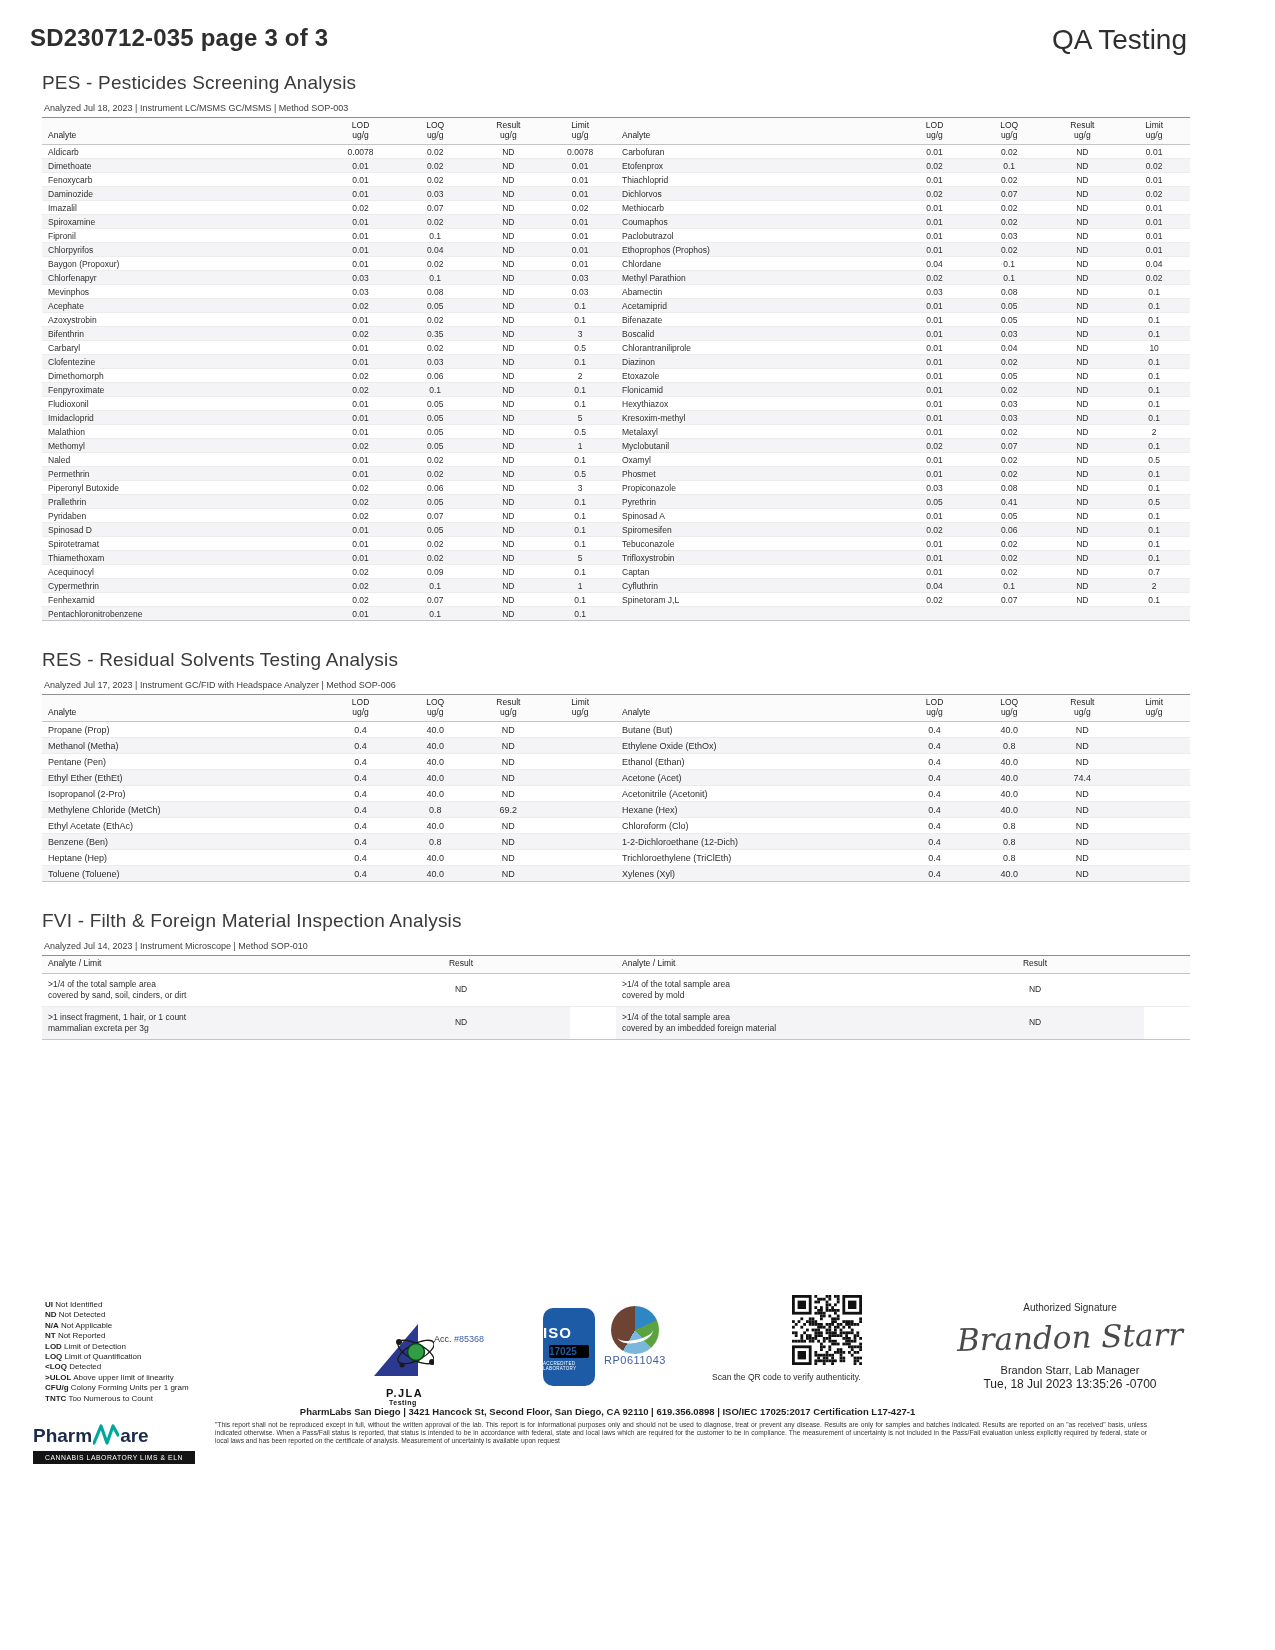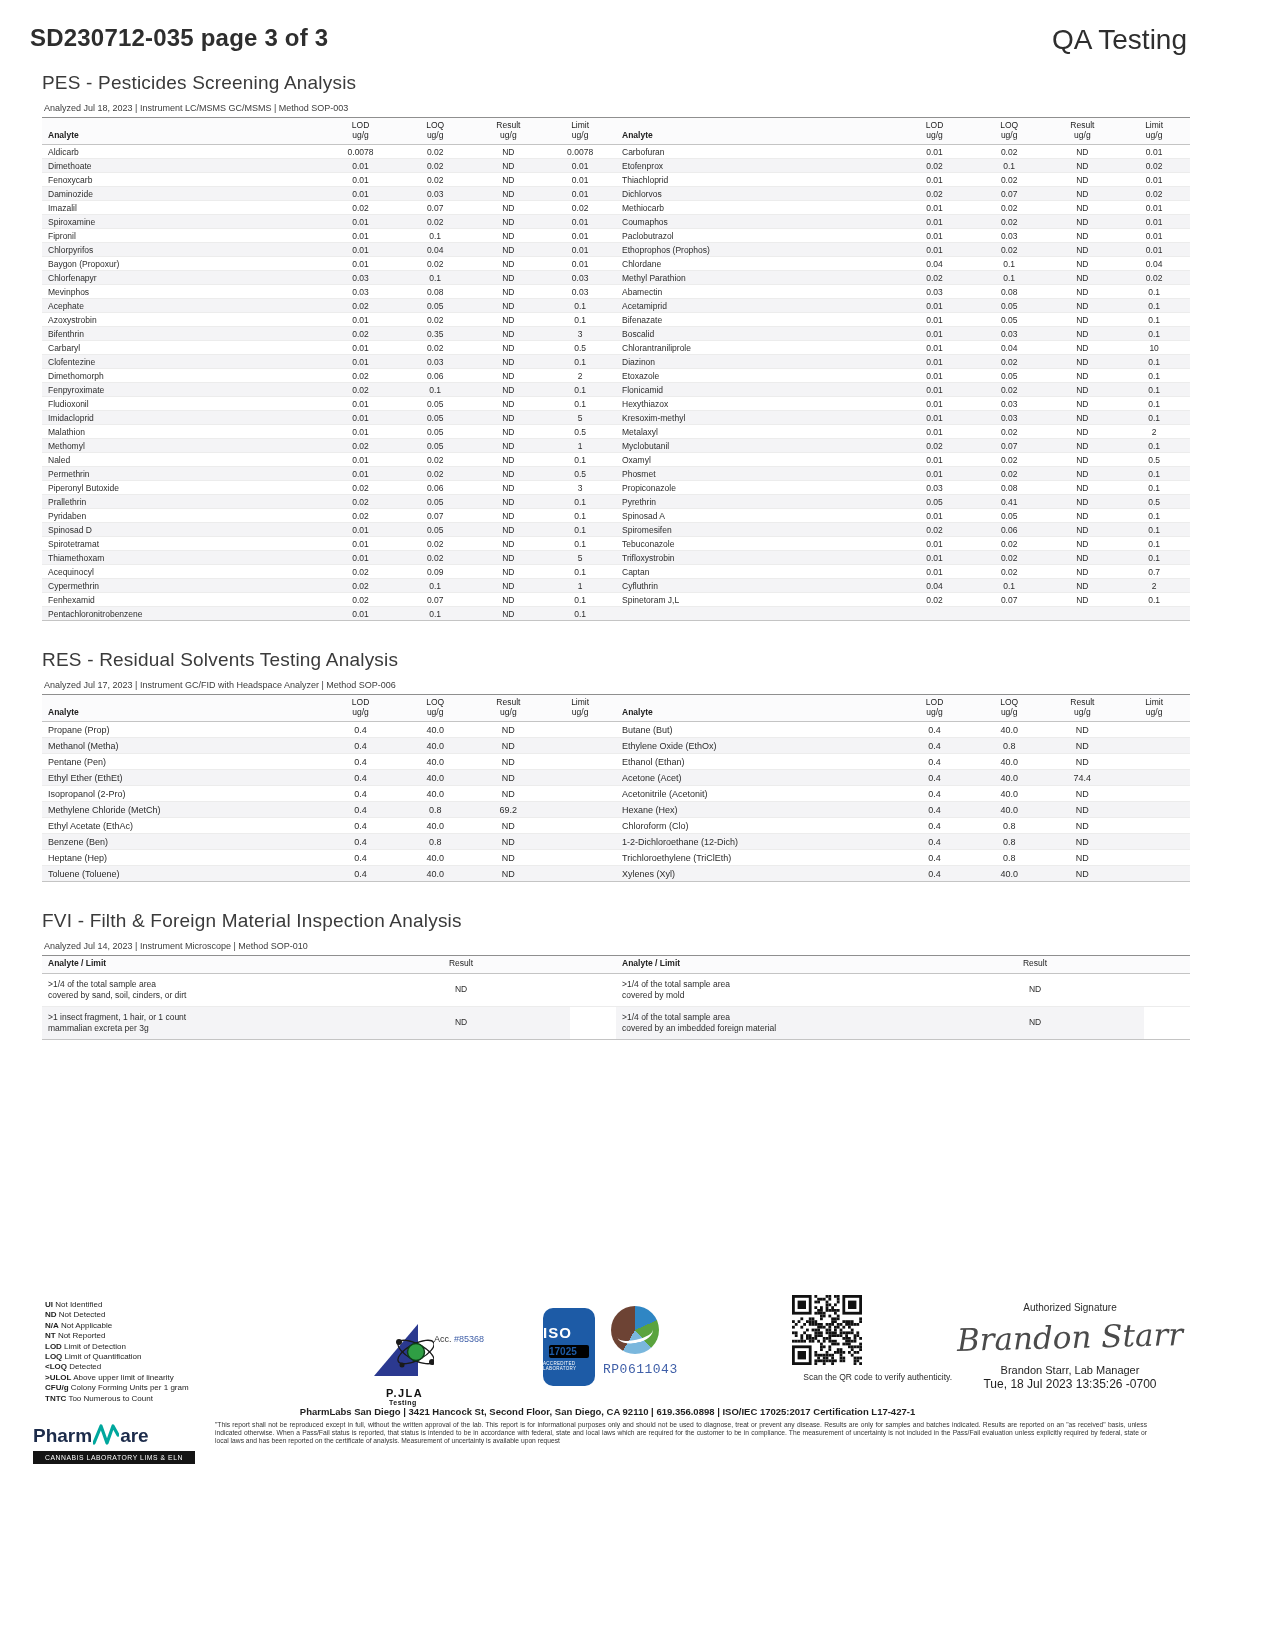--- a/index.html
+++ b/index.html
@@ -14,21 +14,21 @@
   .sec h2{font-size:19px;font-weight:500;color:#3a3a3a;margin:0;letter-spacing:.2px;}
   .sec-pes{margin-top:16px;}
   .sec-res{margin-top:28px;}
   .sec-fvi{margin-top:28px;}
   .meta{font-size:9px;color:#3c3c3c;margin:9px 0 4px 2px;}
   .tbl-wrap{display:flex;border-top:1px solid #8f8f8f;border-bottom:1px solid #c4c4c4;}
   .t{width:50%;border-collapse:collapse;table-layout:fixed;}
   .t th{font-weight:400;font-size:8.5px;line-height:9.5px;color:#222;padding:3px 0 4px;
         vertical-align:bottom;text-align:center;white-space:pre-line;background:#fbfbfc;
         border-bottom:1px solid #c4c4c4;}
-  .t th.c-analyte{text-align:left;padding-left:6px;font-weight:bold;}
+  .t th.c-analyte{text-align:left;padding-left:6px;}
   .t td{font-size:8.5px;text-align:center;padding:0;height:13px;line-height:12px;color:#2d2d2d;
         white-space:nowrap;overflow:hidden;}
   .t td.c-analyte{text-align:left;padding-left:6px;}
   .t tbody tr{border-top:1px solid #ececec;}
   .t tbody tr:first-child{border-top:none;}
   .t tbody tr:nth-child(even){background:#f4f4f6;}
   .sec-res .t td{height:15px;font-size:9px;}
   .sec-fvi .t td{height:28px;font-size:8.5px;line-height:10.5px;white-space:pre-line;vertical-align:middle;padding-top:2px;padding-bottom:2px;}
   .sec-fvi .t th{white-space:nowrap;}
   .nd{color:#2e7d5c;}
@@ -47,23 +47,23 @@
        border-radius:10px;color:#fff;text-align:left;box-sizing:border-box;}
   .iso-top{font-size:15px;font-weight:700;letter-spacing:1px;margin-top:16px;}
   .iso-mid{background:#000000;color:#1d5ba6;font-weight:700;font-size:10px;margin:4px 6px 3px;
            border-radius:2px;padding:1px 0;}
   .iso-bot{font-size:4.5px;letter-spacing:.3px;}
   .dea{position:absolute;left:603px;top:16px;width:64px;text-align:center;}
   .dea-circle{width:48px;height:48px;border-radius:50%;margin:0 auto;position:relative;overflow:hidden;
       background:conic-gradient(from 210deg,#6d4334 0 42%,#2f86c4 42% 60%,#5aa33e 60% 80%,#7ab7dd 80% 100%);}
   .dea-circle::after{content:"";position:absolute;left:6px;top:18px;width:36px;height:16px;
       border-radius:50%;border-bottom:3px solid #fff;transform:rotate(-12deg);}
-  .dea-code{font-size:13px;color:#3f5fa8;margin-top:8px;letter-spacing:.5px;font-family:Liberation Mono, monospace;}
+  .dea-code{font-size:11px;color:#3f5fa8;letter-spacing:.5px;}
   .qr{position:absolute;left:792px;top:5px;width:70px;height:70px;}
-  .qr-caption{position:absolute;left:712px;top:82px;width:240px;text-align:right;font-size:8.5px;color:#2b2b2b;}
+  .qr-caption{position:absolute;left:712px;top:82px;width:240px;text-align:left;font-size:8.5px;color:#2b2b2b;}
   .sig{position:absolute;left:925px;top:12px;width:290px;text-align:center;}
   .sig-label{font-size:10px;color:#2b2b2b;}
   .sig-script{font-family:"DejaVu Serif",serif;font-style:italic;font-size:31px;color:#4a4a4a;
               margin-top:6px;white-space:nowrap;transform:rotate(-1.5deg);}
   .sig-name{font-size:11px;margin-top:9px;color:#1f1f1f;}
   .sig-date{font-size:12px;margin-top:1px;color:#1f1f1f;}
   .address{position:absolute;left:0;top:116px;width:1215px;text-align:center;font-size:9.5px;
            font-weight:700;color:#1f1f1f;}
   .disclaimer{position:absolute;left:215px;top:131px;width:932px;font-size:6.7px;line-height:8px;
               color:#333;text-align:justify;}

